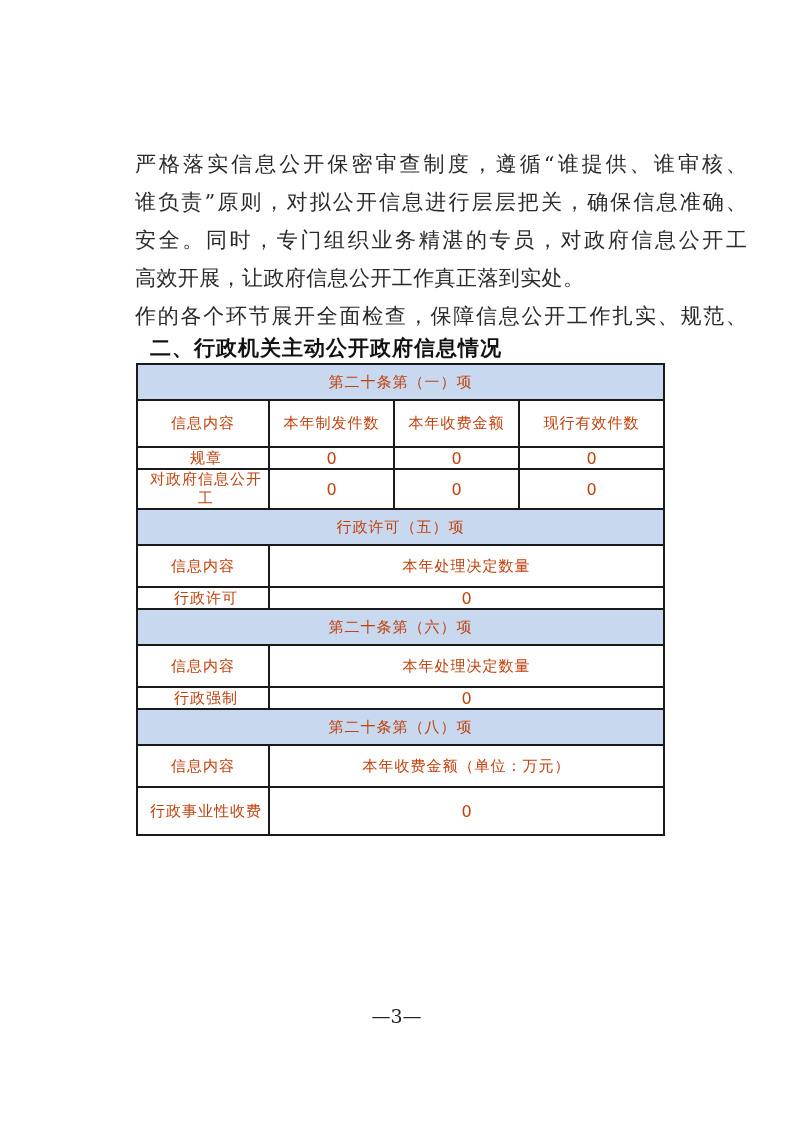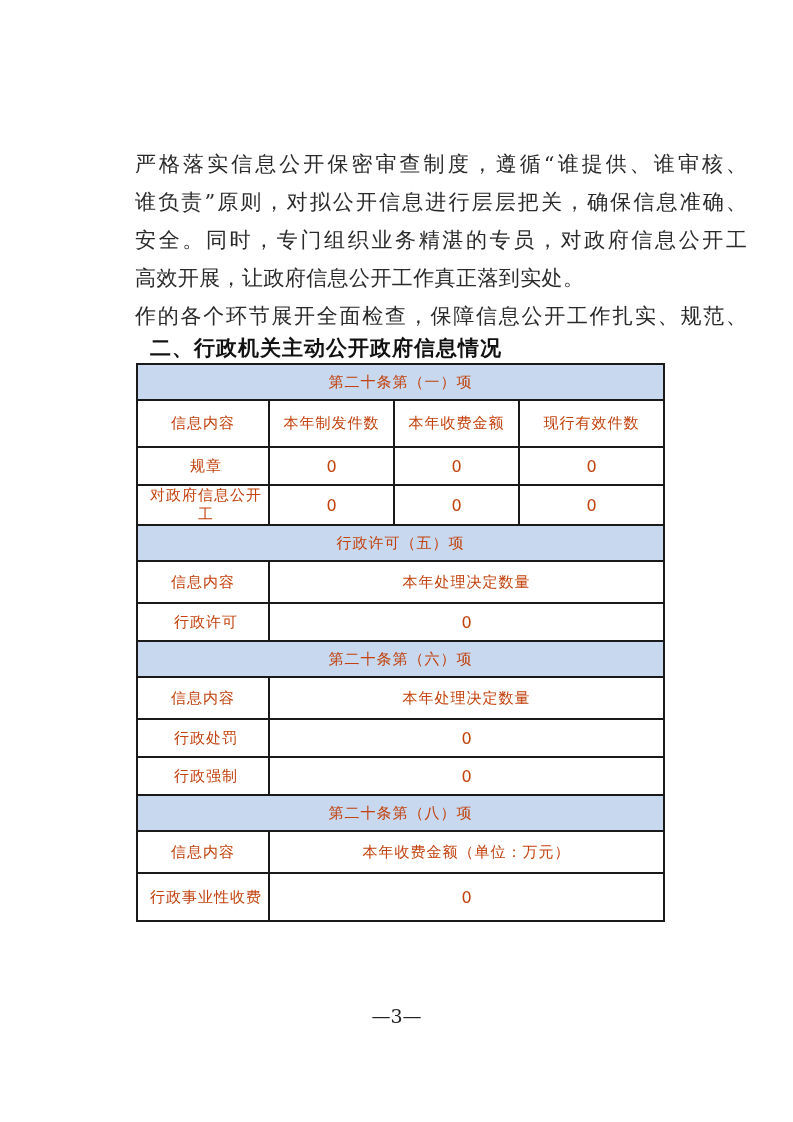--- a/index.html
+++ b/index.html
@@ -64,21 +64,21 @@
     height: 36px;
     letter-spacing: 1px;
   }
   td.colhead { height: 47px; letter-spacing: 1px; }
   td.infohead { height: 42px; letter-spacing: 1px; }
   td.rowlabel {
     text-align: left;
     padding-left: 6px;
     letter-spacing: 1px;
   }
-  tr.datarow td { height: 38px; }
+  tr.datarow td { height: 22px; }
   tr.datarow.tall td { height: 48px; }
   td.val {
     font-family: "DejaVu Sans", "Liberation Sans", sans-serif;
     font-size: 16px;
   }
 
   
   .page-number {
     position: absolute;
     left: 0; top: 1005px; width: 793px;
@@ -144,24 +144,20 @@
   </tr>
 
   <tr>
     <td class="band" colspan="4">第二十条第（六）项</td>
   </tr>
   <tr>
     <td class="infohead">信息内容</td>
     <td class="infohead" colspan="3">本年处理决定数量</td>
   </tr>
   <tr class="datarow">
-    <td class="rowlabel">行政处罚</td>
-    <td class="val" colspan="3">0</td>
-  </tr>
-  <tr class="datarow">
     <td class="rowlabel">行政强制</td>
     <td class="val" colspan="3">0</td>
   </tr>
 
   <tr>
     <td class="band" colspan="4">第二十条第（八）项</td>
   </tr>
   <tr>
     <td class="infohead">信息内容</td>
     <td class="infohead" colspan="3">本年收费金额（单位：万元）</td>

